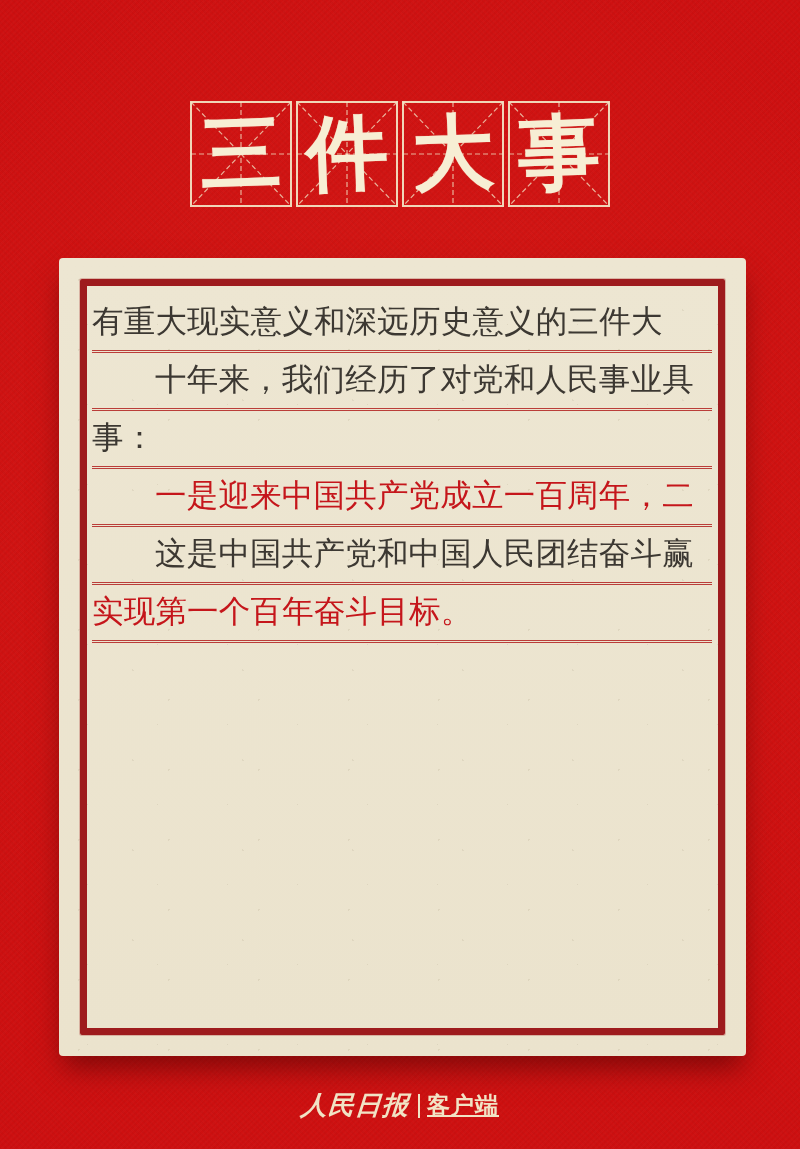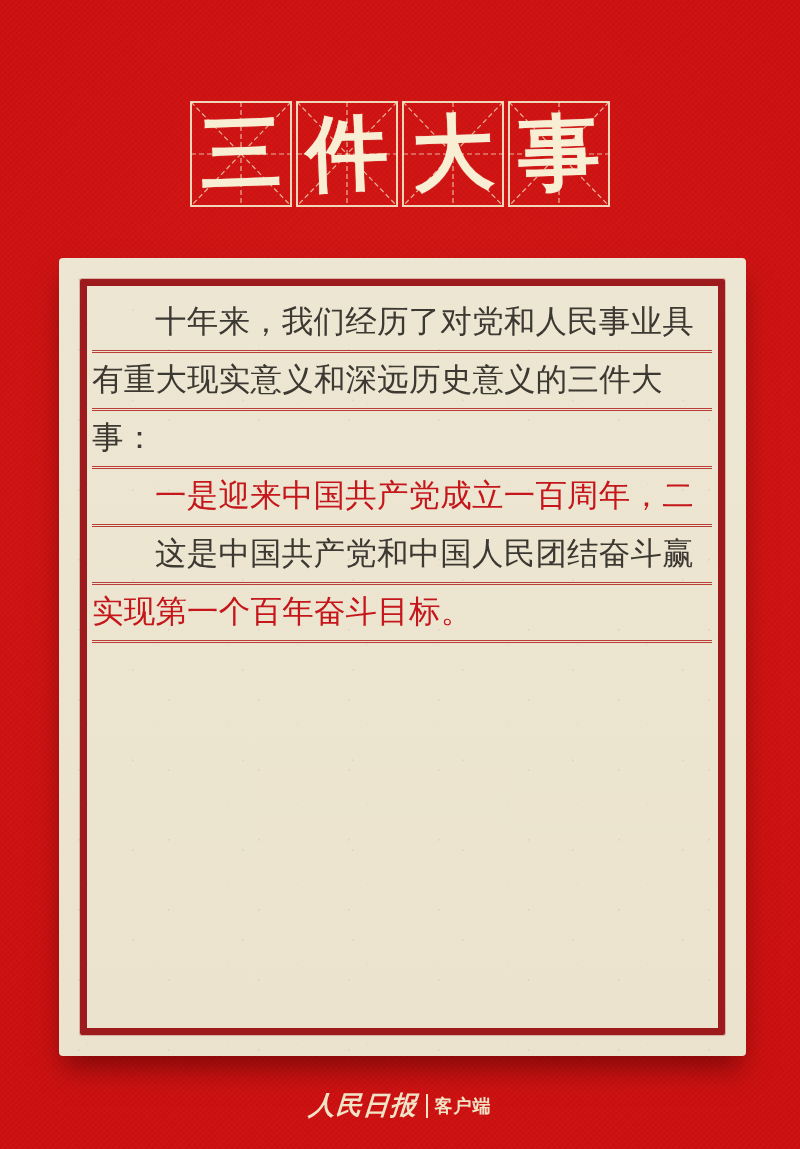--- a/index.html
+++ b/index.html
@@ -61,21 +61,21 @@
   
   .footer {
     position:absolute; top:1088px; left:0; width:100%;
     display:flex; align-items:center; justify-content:center; color:#f1e3c5;
   }
   .brand-script {
     font-family:"DejaVu Serif", serif; font-style:italic; font-weight:bold;
     font-size:26px; letter-spacing:1px; transform:skewX(-4deg);
   }
   .brand-sep { width:2px; height:24px; background:#f1e3c5; margin:0 7px 0 9px; }
-  .brand-suffix { font-weight:700; font-size:18px; letter-spacing:1px; }
+  .brand-suffix { font-weight:700; font-size:23px; letter-spacing:1px;text-decoration:underline; }
 </style>
 </head>
 <body>
 
 <div class="stage">
 
   <div class="title-grid">
       <div class="grid-cell">
         <svg viewBox="0 0 102 106">
        <rect x="1" y="1" width="100" height="104" fill="none" stroke="#f3e7c7" stroke-opacity=".92" stroke-width="2"></rect>
@@ -114,22 +114,22 @@
        <line x1="51" y1="1" x2="51" y2="105" stroke="#f3e7c7" stroke-opacity=".75" stroke-width="1.2" stroke-dasharray="5 3"></line>
        <line x1="1" y1="53" x2="101" y2="53" stroke="#f3e7c7" stroke-opacity=".75" stroke-width="1.2" stroke-dasharray="5 3"></line>
      </svg>
      <span class="grid-char">事</span>
       </div>
     </div>
 
   <div class="card">
     <div class="card-frame"></div>
     <div class="text-lines">
+        <div class="text-line dark">有重大现实意义和深远历史意义的三件大</div>
         <div class="text-line dark indent">十年来，我们经历了对党和人民事业具</div>
-        <div class="text-line dark">有重大现实意义和深远历史意义的三件大</div>
         <div class="text-line dark">事：</div>
         <div class="text-line red indent">一是迎来中国共产党成立一百周年，二</div>
         <div class="text-line dark indent">这是中国共产党和中国人民团结奋斗赢</div>
         <div class="text-line red">实现第一个百年奋斗目标。</div>
       </div>
   </div>
 
   <div class="footer">
     <span class="brand-script">人民日报</span>
     <span class="brand-sep"></span>

